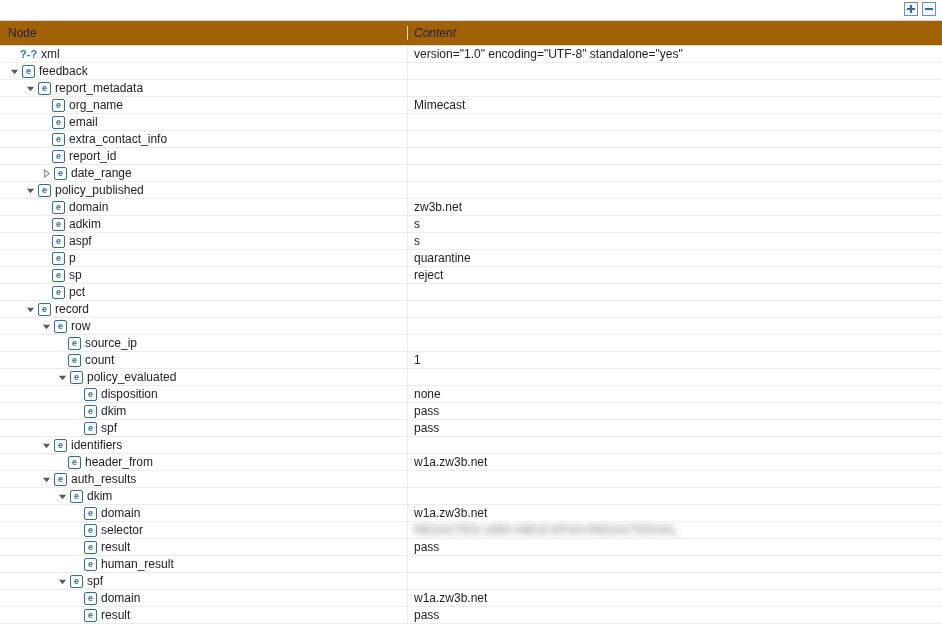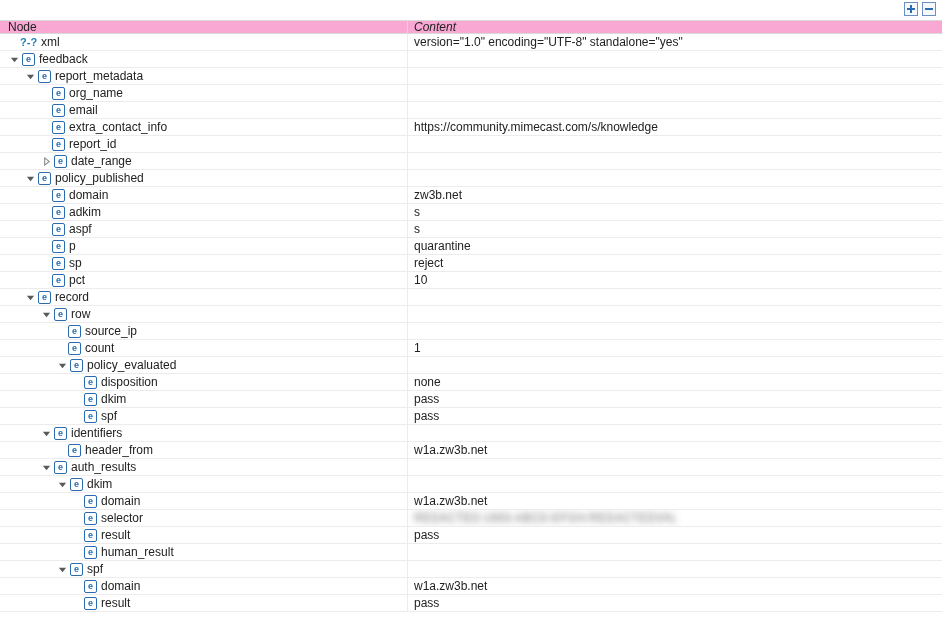--- a/index.html
+++ b/index.html
@@ -32,24 +32,24 @@
   }
   .tb-btn svg { width: 10px; height: 10px; }
   .grid {
     position: absolute;
     top: 20px;
     left: 0;
     right: 0;
   }
   .header-row {
     display: flex;
-    background: #f9a8d4;
+    background: #a16207;
     border-top: 1px solid #d9d9d9;
     border-bottom: 1px solid #d9d9d9;
-    height: 14px;
+    height: 26px;
     align-items: center;
     color: #222;
   }
   .col-node {
     width: 408px;
     padding-left: 8px;
     border-right: 1px solid #d9d9d9;
   }
   .col-content {
     flex: 1;
@@ -177,35 +177,35 @@
           <span class="node-label">report_metadata</span>
         </div>
         <div class="content-cell"></div>
       </div>
       <div class="row">
         <div class="node-cell" style="padding-left: 40px;">
           <span class="spacer"></span>
           <span class="badge badge-e">e</span>
           <span class="node-label">org_name</span>
         </div>
+        <div class="content-cell">Mimecast</div>
       </div>
       <div class="row">
         <div class="node-cell" style="padding-left: 40px;">
           <span class="spacer"></span>
           <span class="badge badge-e">e</span>
           <span class="node-label">email</span>
         </div>
       </div>
       <div class="row">
         <div class="node-cell" style="padding-left: 40px;">
           <span class="spacer"></span>
           <span class="badge badge-e">e</span>
           <span class="node-label">extra_contact_info</span>
         </div>
-        <div class="content-cell">https://community.mimecast.com/s/knowledge</div>
       </div>
       <div class="row">
         <div class="node-cell" style="padding-left: 40px;">
           <span class="spacer"></span>
           <span class="badge badge-e">e</span>
           <span class="node-label">report_id</span>
         </div>
       </div>
       <div class="row">
         <div class="node-cell" style="padding-left: 40px;">
@@ -270,21 +270,20 @@
           <span class="node-label">sp</span>
         </div>
         <div class="content-cell">reject</div>
       </div>
       <div class="row">
         <div class="node-cell" style="padding-left: 40px;">
           <span class="spacer"></span>
           <span class="badge badge-e">e</span>
           <span class="node-label">pct</span>
         </div>
-        <div class="content-cell">10</div>
       </div>
       <div class="row">
         <div class="node-cell" style="padding-left: 24px;">
           <span class="toggle">
             <svg viewBox="0 0 10 10">
               <path class="tri-down" d="M1 3 L9 3 L5 8 Z"></path>
             </svg>
           </span>
           <span class="badge badge-e">e</span>
           <span class="node-label">record</span>

